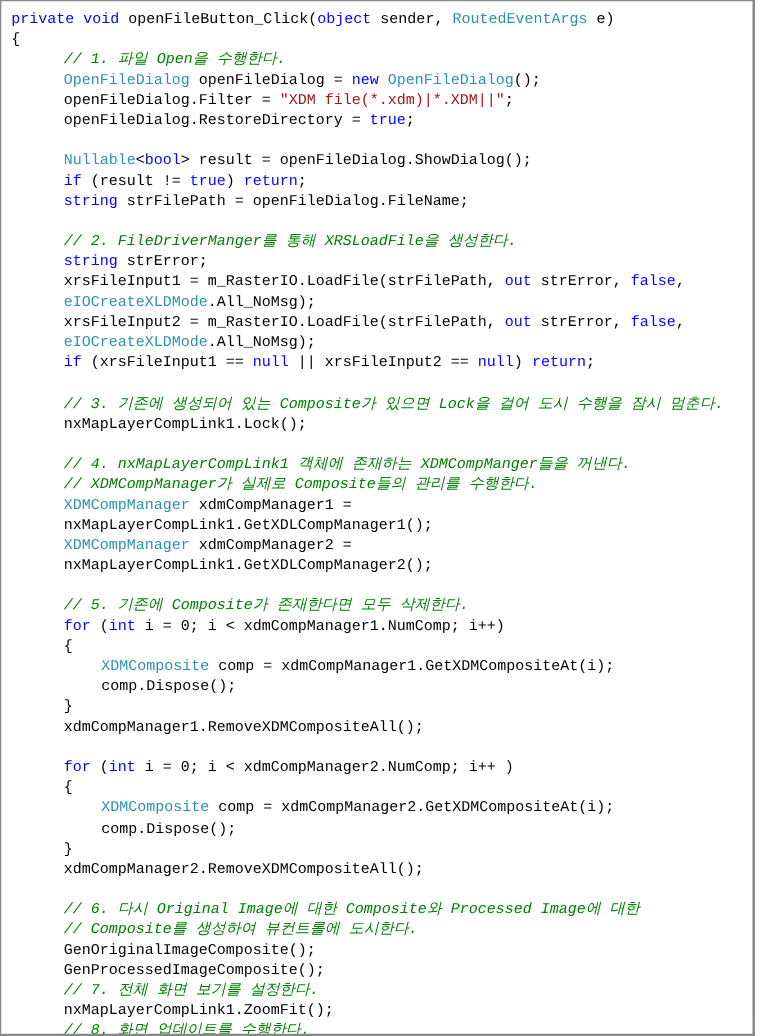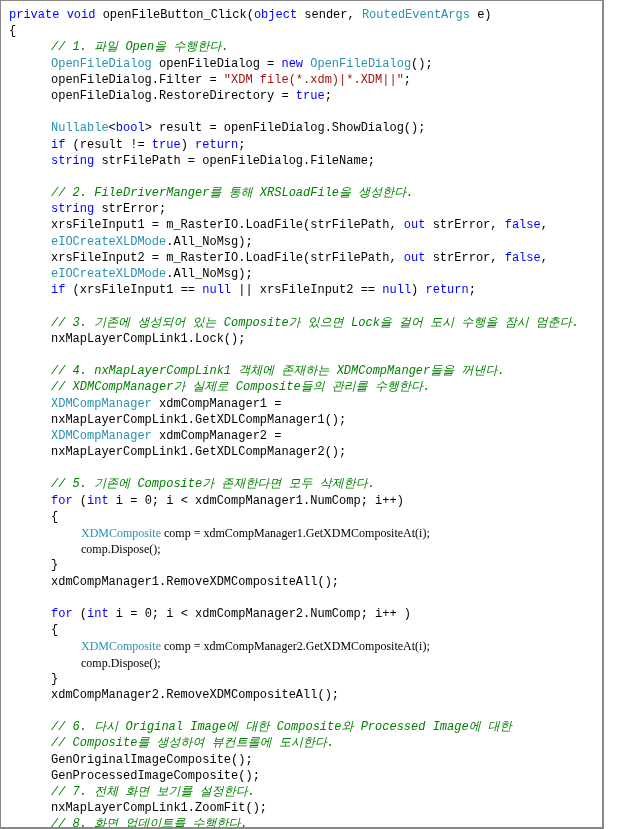--- a/index.html
+++ b/index.html
@@ -22,18 +22,18 @@
       white-space: pre;
       color: #000;
     }
     .kw { color: #0000ff; }
     .comment { color: #008000; font-style: italic; }
     .type { color: #2b91af; }
     .str { color: #a31515; }
     .ln { display: block; }
     .ind0 { padding-left: 0; }
     .ind1 { padding-left: 42px; }
-    .ind2 { padding-left: 72px; font-family: Liberation Serif, serif; }
+    .ind2 { padding-left: 72px; }
   </style>
 </head>
 <body>
 
 <div class="code-container" id="code-block"><span class="ln ind0"><span class="kw">private</span><span> </span><span class="kw">void</span><span> openFileButton_Click(</span><span class="kw">object</span><span> sender, </span><span class="type">RoutedEventArgs</span><span> e)</span></span><span class="ln ind0"><span>{</span></span><span class="ln ind1"><span class="comment">// 1. 파일 Open을 수행한다.</span></span><span class="ln ind1"><span class="type">OpenFileDialog</span><span> openFileDialog = </span><span class="kw">new</span><span> </span><span class="type">OpenFileDialog</span><span>();</span></span><span class="ln ind1"><span>openFileDialog.Filter = </span><span class="str">"XDM file(*.xdm)|*.XDM||"</span><span>;</span></span><span class="ln ind1"><span>openFileDialog.RestoreDirectory = </span><span class="kw">true</span><span>;</span></span><span class="ln ind1"><span> </span></span><span class="ln ind1"><span class="type">Nullable</span><span>&lt;</span><span class="kw">bool</span><span>&gt; result = openFileDialog.ShowDialog();</span></span><span class="ln ind1"><span class="kw">if</span><span> (result != </span><span class="kw">true</span><span>) </span><span class="kw">return</span><span>;</span></span><span class="ln ind1"><span class="kw">string</span><span> strFilePath = openFileDialog.FileName;</span></span><span class="ln ind1"><span> </span></span><span class="ln ind1"><span class="comment">// 2. FileDriverManger를 통해 XRSLoadFile을 생성한다.</span></span><span class="ln ind1"><span class="kw">string</span><span> strError;</span></span><span class="ln ind1"><span>xrsFileInput1 = m_RasterIO.LoadFile(strFilePath, </span><span class="kw">out</span><span> strError, </span><span class="kw">false</span><span>,</span></span><span class="ln ind1"><span class="type">eIOCreateXLDMode</span><span>.All_NoMsg);</span></span><span class="ln ind1"><span>xrsFileInput2 = m_RasterIO.LoadFile(strFilePath, </span><span class="kw">out</span><span> strError, </span><span class="kw">false</span><span>,</span></span><span class="ln ind1"><span class="type">eIOCreateXLDMode</span><span>.All_NoMsg);</span></span><span class="ln ind1"><span class="kw">if</span><span> (xrsFileInput1 == </span><span class="kw">null</span><span> || xrsFileInput2 == </span><span class="kw">null</span><span>) </span><span class="kw">return</span><span>;</span></span><span class="ln ind1"><span> </span></span><span class="ln ind1"><span class="comment">// 3. 기존에 생성되어 있는 Composite가 있으면 Lock을 걸어 도시 수행을 잠시 멈춘다.</span></span><span class="ln ind1"><span>nxMapLayerCompLink1.Lock();</span></span><span class="ln ind1"><span> </span></span><span class="ln ind1"><span class="comment">// 4. nxMapLayerCompLink1 객체에 존재하는 XDMCompManger들을 꺼낸다.</span></span><span class="ln ind1"><span class="comment">// XDMCompManager가 실제로 Composite들의 관리를 수행한다.</span></span><span class="ln ind1"><span class="type">XDMCompManager</span><span> xdmCompManager1 =</span></span><span class="ln ind1"><span>nxMapLayerCompLink1.GetXDLCompManager1();</span></span><span class="ln ind1"><span class="type">XDMCompManager</span><span> xdmCompManager2 =</span></span><span class="ln ind1"><span>nxMapLayerCompLink1.GetXDLCompManager2();</span></span><span class="ln ind1"><span> </span></span><span class="ln ind1"><span class="comment">// 5. 기존에 Composite가 존재한다면 모두 삭제한다.</span></span><span class="ln ind1"><span class="kw">for</span><span> (</span><span class="kw">int</span><span> i = 0; i &lt; xdmCompManager1.NumComp; i++)</span></span><span class="ln ind1"><span>{</span></span><span class="ln ind2"><span class="type">XDMComposite</span><span> comp = xdmCompManager1.GetXDMCompositeAt(i);</span></span><span class="ln ind2"><span>comp.Dispose();</span></span><span class="ln ind1"><span>}</span></span><span class="ln ind1"><span>xdmCompManager1.RemoveXDMCompositeAll();</span></span><span class="ln ind1"><span> </span></span><span class="ln ind1"><span class="kw">for</span><span> (</span><span class="kw">int</span><span> i = 0; i &lt; xdmCompManager2.NumComp; i++ )</span></span><span class="ln ind1"><span>{</span></span><span class="ln ind2"><span class="type">XDMComposite</span><span> comp = xdmCompManager2.GetXDMCompositeAt(i);</span></span><span class="ln ind2"><span>comp.Dispose();</span></span><span class="ln ind1"><span>}</span></span><span class="ln ind1"><span>xdmCompManager2.RemoveXDMCompositeAll();</span></span><span class="ln ind1"><span> </span></span><span class="ln ind1"><span class="comment">// 6. 다시 Original Image에 대한 Composite와 Processed Image에 대한</span></span><span class="ln ind1"><span class="comment">// Composite를 생성하여 뷰컨트롤에 도시한다.</span></span><span class="ln ind1"><span>GenOriginalImageComposite();</span></span><span class="ln ind1"><span>GenProcessedImageComposite();</span></span><span class="ln ind1"><span class="comment">// 7. 전체 화면 보기를 설정한다.</span></span><span class="ln ind1"><span>nxMapLayerCompLink1.ZoomFit();</span></span><span class="ln ind1"><span class="comment">// 8. 화면 업데이트를 수행한다.</span></span></div>
 
 </body></html>

